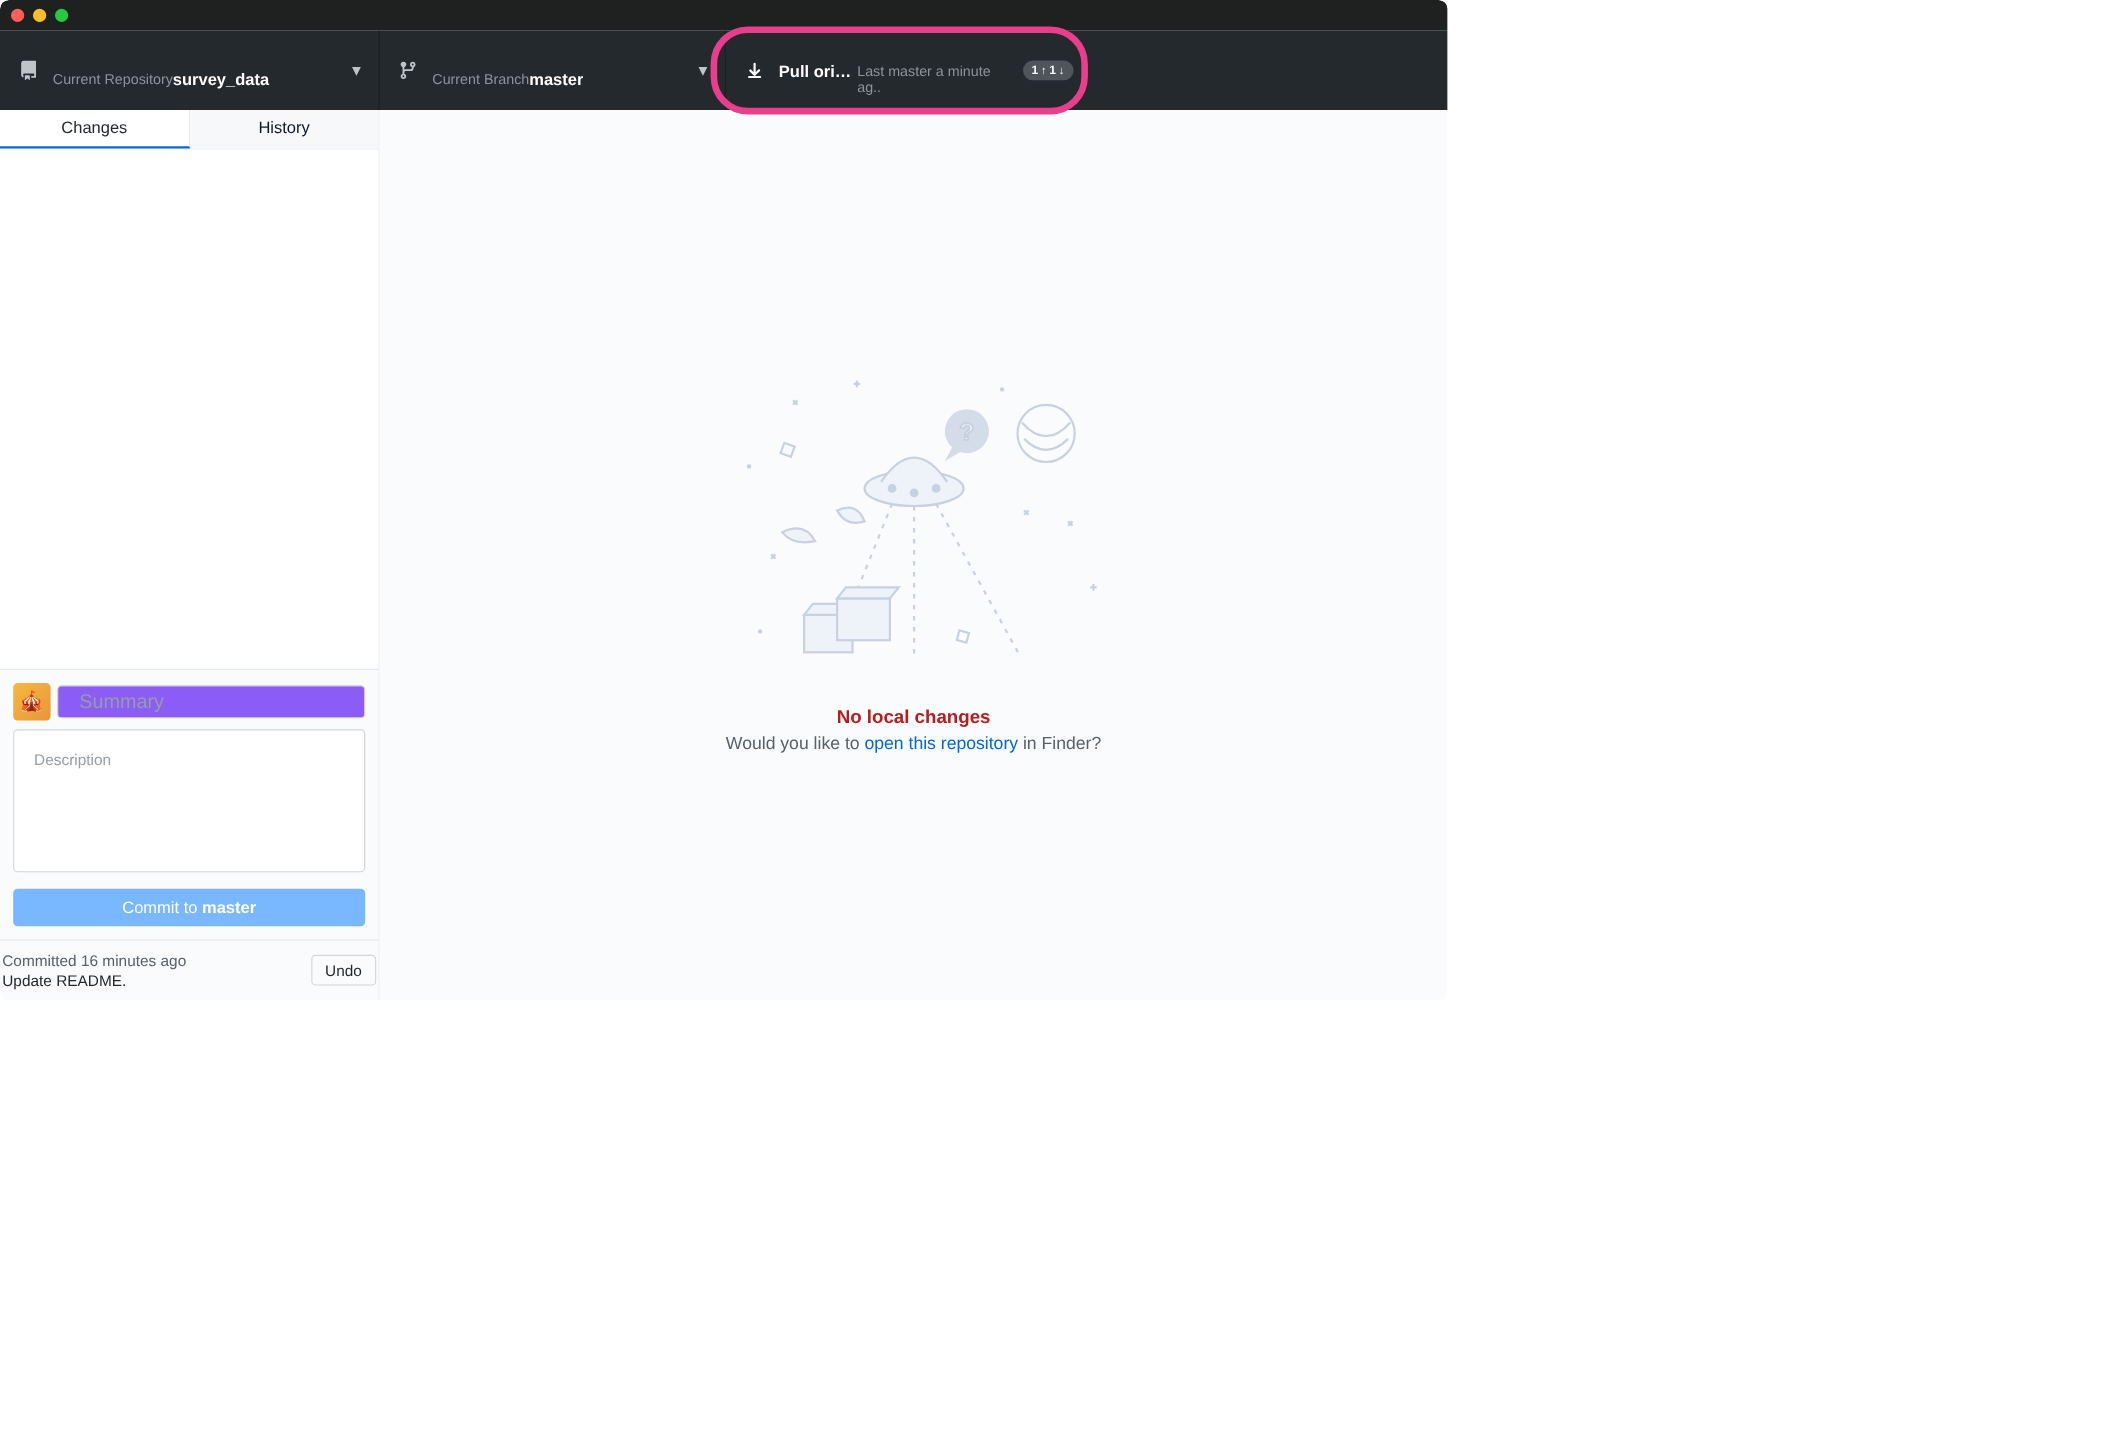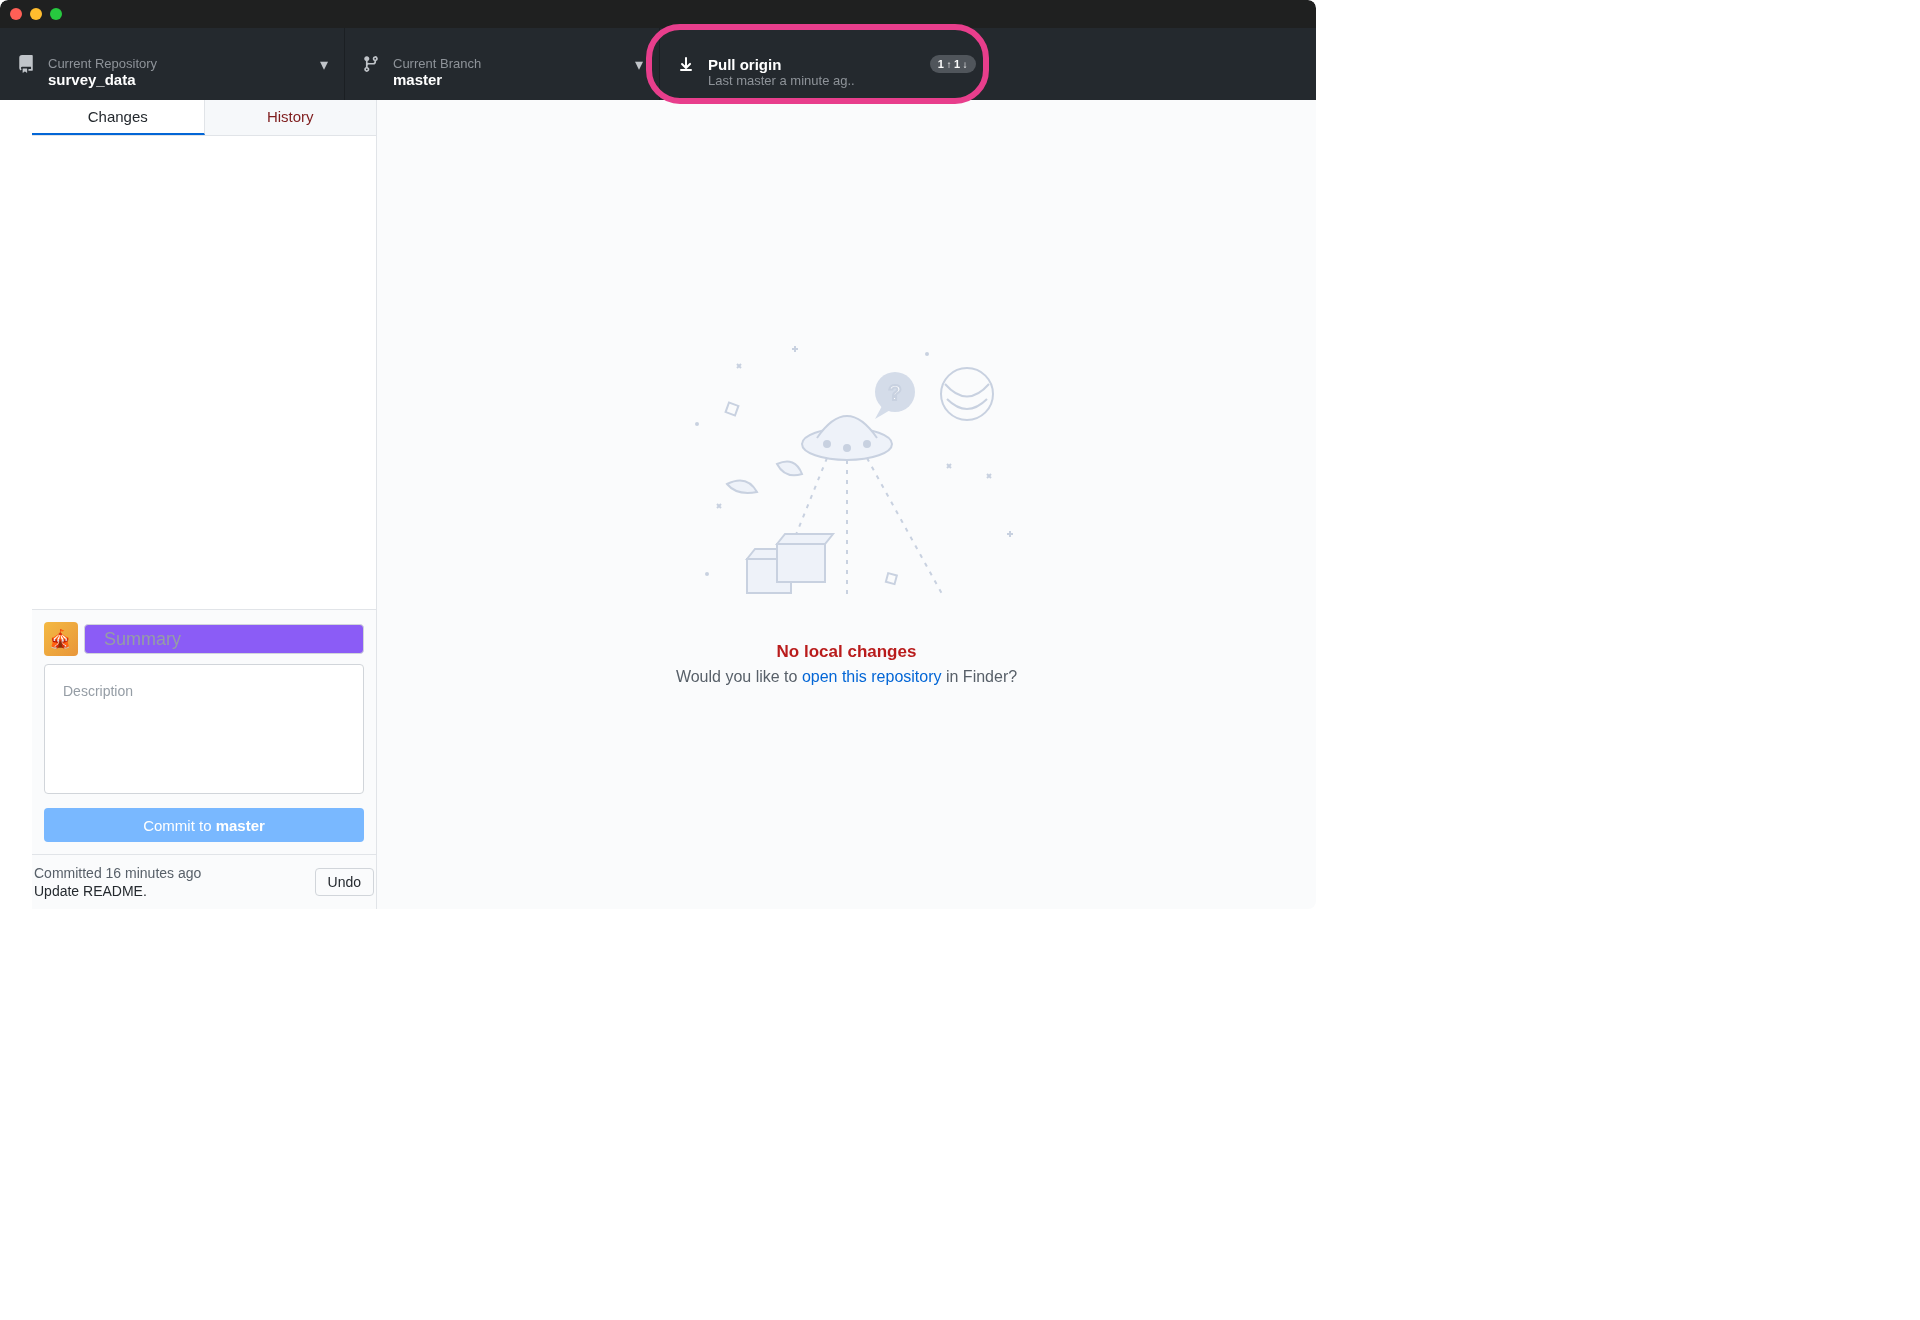--- a/index.html
+++ b/index.html
@@ -13,36 +13,36 @@
     .tl-min { background: #ffbd2e; }
     .tl-max { background: #27c93f; }
 
     
     .toolbar { height: 72px; background: #24292e; display: flex; }
     .toolbar-section { display: flex; align-items: center; padding: 0 16px; position: relative; cursor: pointer; border-right: 1px solid #1b1f23; }
     .toolbar-section.repo { width: 345px; }
     .toolbar-section.branch { width: 315px; }
     .toolbar-section.pull { flex: 1; border-right: none; }
     .toolbar-icon { width: 20px; margin-right: 12px; display: flex; justify-content: center; color: #c0c4c9; }
-    .toolbar-text { display: flex; flex-direction: column; flex: 1; min-width: 0; margin-top: 16px; }
+    .toolbar-text { display: flex; flex-direction: row; flex: 1; min-width: 0; margin-top: 16px; }
     .toolbar-label { color: #8e9399; font-size: 13px; font-weight: 400; }
     .toolbar-value { color: #fff; font-size: 15px; font-weight: 600; white-space: nowrap; overflow: hidden; text-overflow: ellipsis; }
     .toolbar-caret { color: #c0c4c9; margin-left: 8px; }
     .toolbar-pull-inner { display: flex; align-items: center; width: 300px; }
     .pull-badge { background: #50555b; color: #fbfbfb; font-size: 11px; font-weight: 700; padding: 3px 8px; border-radius: 10px; display: flex; align-items: center; gap: 2px; margin-left: 8px; letter-spacing: 0.5px; }
     .pull-badge .arrow { font-size: 10px; }
     .highlight-ring { position: absolute; border: 6px solid #e83e8c; border-radius: 34px; left: -14px; right: 327px; top: -4px; bottom: -4px; pointer-events: none; z-index: 10; }
 
     
-    .main { flex: 1; display: flex; overflow: hidden; margin-left: 32px; }
+    .main { flex: 1; display: flex; overflow: hidden; }
 
     
     .sidebar { width: 345px; display: flex; flex-direction: column; border-right: 1px solid #e1e4e8; background: #fff; }
     .tabs { display: flex; height: 36px; border-bottom: 1px solid #e1e4e8; }
-    .tab { flex: 1; display: flex; align-items: center; justify-content: center; font-size: 15px; color: #7f1d1d; cursor: pointer; background: #f6f8fa; border-bottom: 2px solid transparent; }
+    .tab { flex: 1; display: flex; align-items: center; justify-content: center; font-size: 15px; color: #0f172a; cursor: pointer; background: #f6f8fa; border-bottom: 2px solid transparent; }
     .tab.active { background: #fff; border-bottom: 2px solid #0366d6; font-weight: 400; color: #24292e; }
     .tab:first-child { border-right: 1px solid #e1e4e8; }
     .changes-list-header { display: flex; align-items: center; padding: 10px 12px; background: #f6f8fa; border-bottom: 1px solid #e1e4e8; }
     .changes-checkbox { width: 14px; height: 14px; margin-right: 12px; appearance: none; border: 1px solid #c7cbd1; border-radius: 3px; position: relative; background: #fff; }
     .changes-checkbox:checked::after { content: "✓"; position: absolute; left: 1px; top: -3px; font-size: 12px; color: #586069; }
     .changes-count { flex: 1; text-align: center; color: #24292e; font-size: 15px; }
     .changes-body { flex: 1; background: #fff; }
 
     
     .commit-form { padding: 12px; border-top: 1px solid #e1e4e8; background: #fafbfc; }

